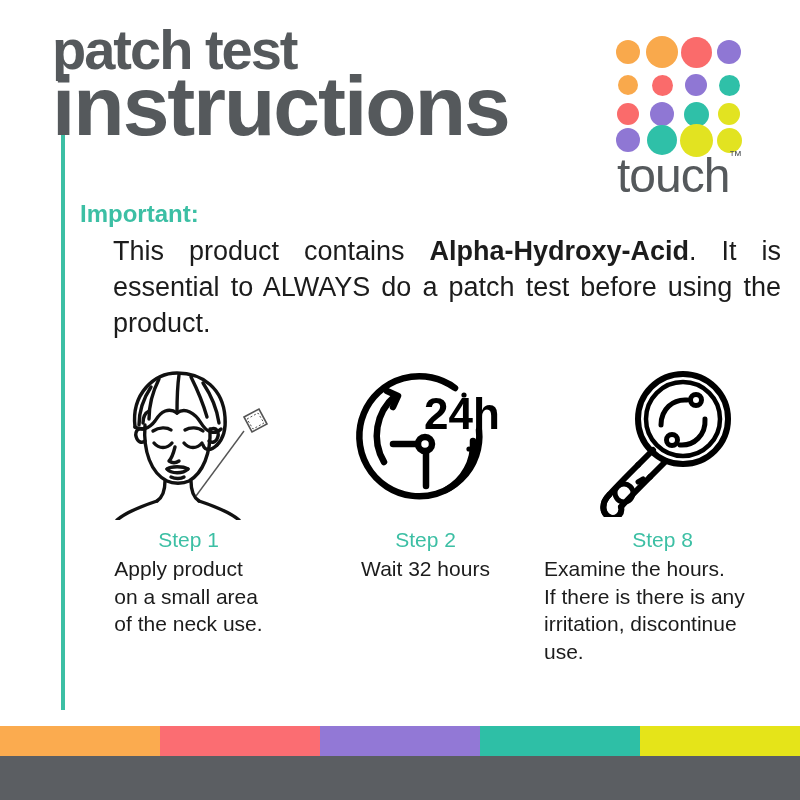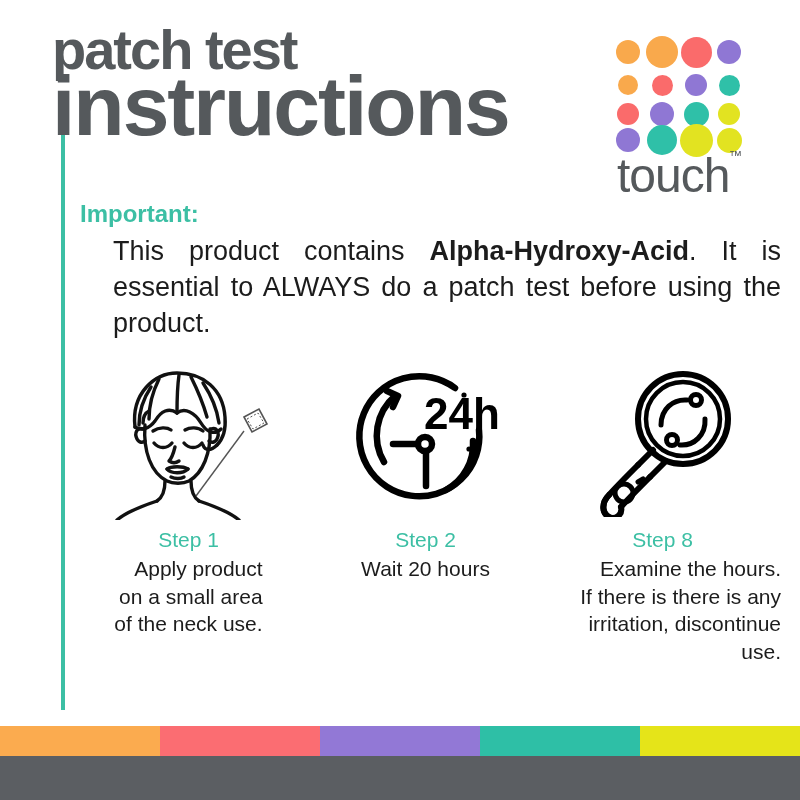--- a/index.html
+++ b/index.html
@@ -133,21 +133,21 @@
     font-size: 21px;
     font-weight: normal;
     color: #3cbfa4;
     margin-top: 6px;
     font-family: "Liberation Sans", sans-serif;
   }
   .step-desc {
     font-size: 21px;
     line-height: 1.32;
     color: #1c1c1c;
-    text-align: right;
+    text-align: left;
     margin-top: 3px;
     font-family: "Liberation Sans", sans-serif;
     white-space: pre-line;
   }
 
   
   .color-bar {
     position: absolute;
     left: 0;
     top: 726px;
@@ -283,21 +283,21 @@
             <circle cx="74" cy="77" r="7" fill="#fff"></circle>
 
             <circle cx="113" cy="28" r="2.6" fill="#000" stroke="none"></circle>
             <circle cx="118" cy="82" r="2.6" fill="#000" stroke="none"></circle>
           </g>
 
           <text x="73" y="62" font-family="'Liberation Sans', sans-serif" font-size="44" font-weight="bold" fill="#000">24h</text>
         </svg>
       </div>
       <div class="step-label">Step 2</div>
-      <div class="step-desc">Wait 20 hours</div>
+      <div class="step-desc">Wait 32 hours</div>
     </div>
 
     <div class="step">
       <div class="step-art">
         <svg width="160" height="150" viewBox="0 0 160 150">
           <g fill="none" stroke="#000" stroke-width="6" stroke-linecap="round" stroke-linejoin="round">
 
             <circle cx="100" cy="52" r="45"></circle>
 
             <circle cx="100" cy="52" r="37" stroke-width="4.5"></circle>

